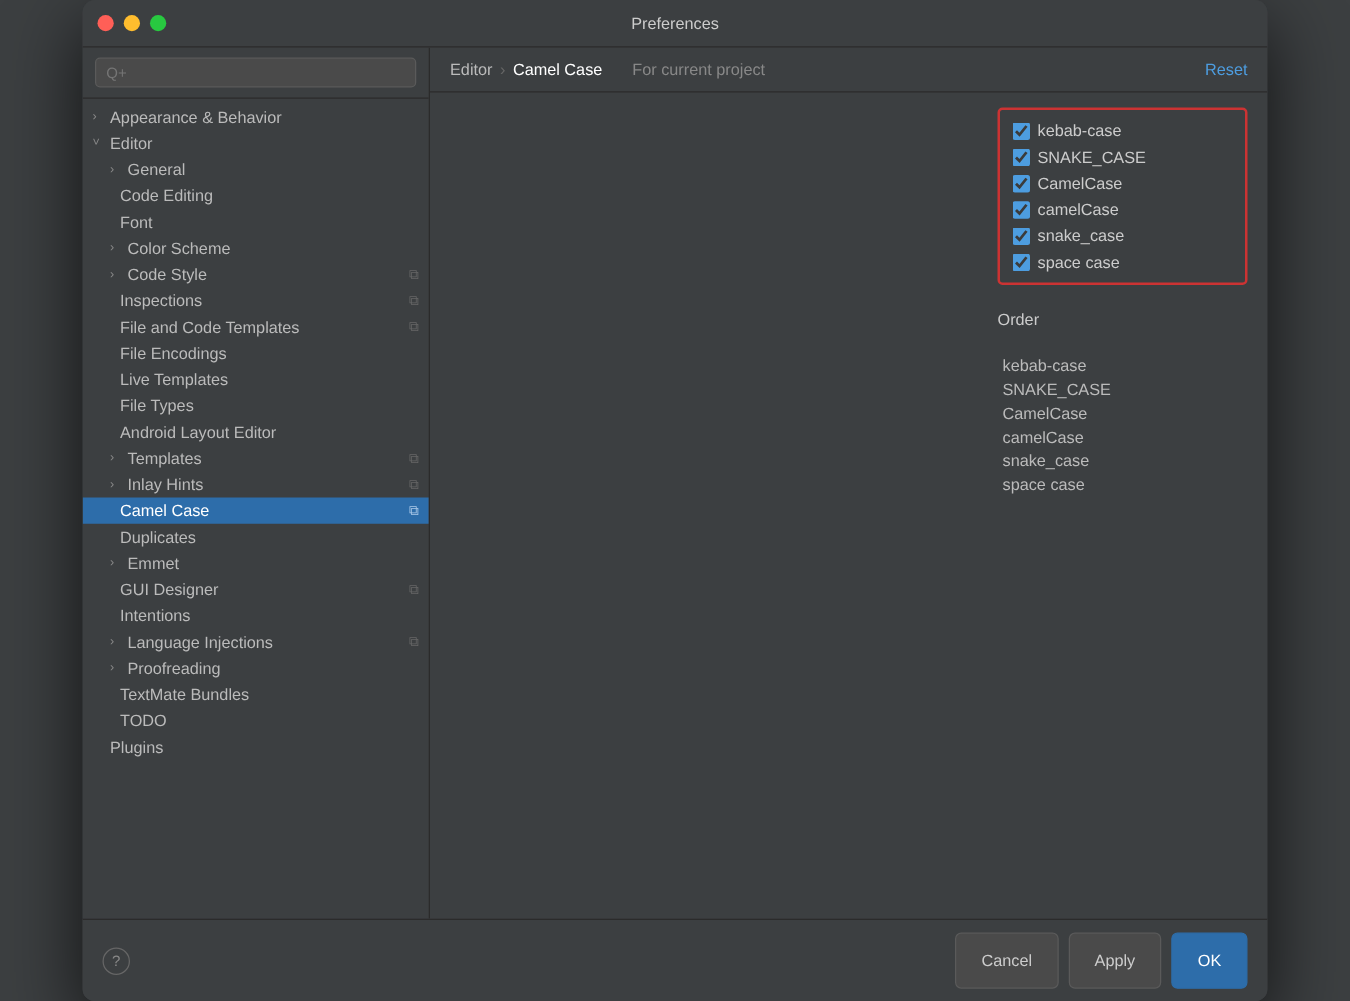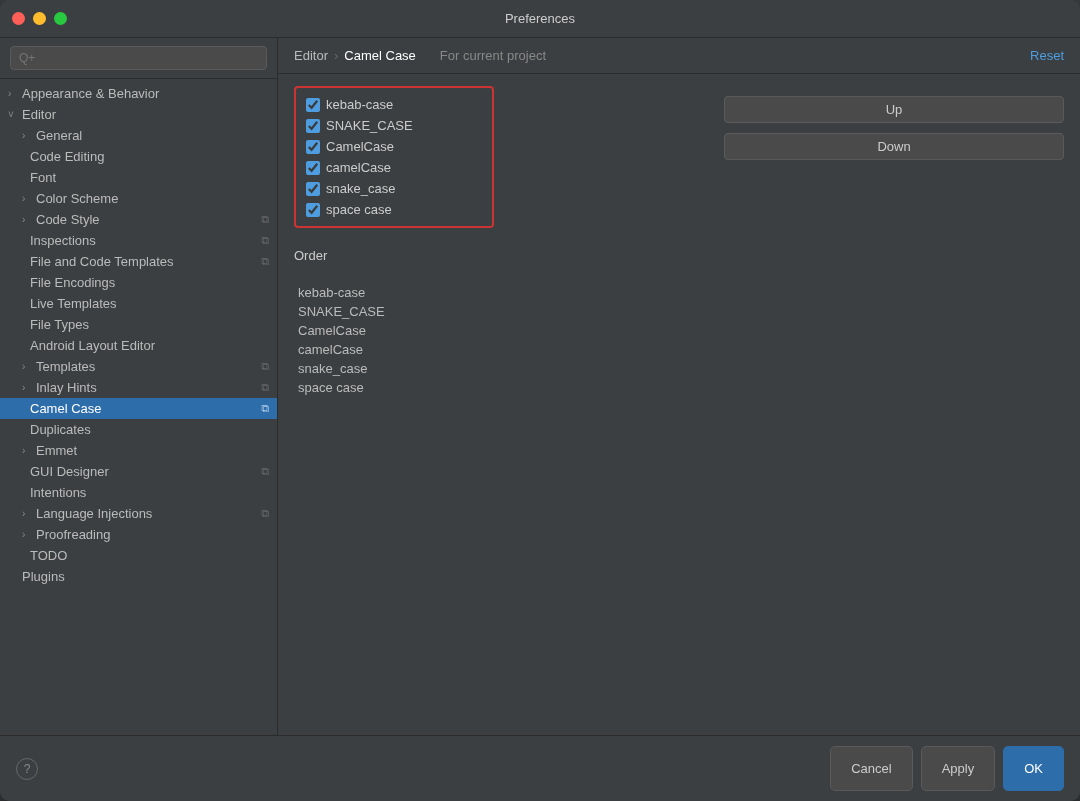--- a/index.html
+++ b/index.html
@@ -7,21 +7,21 @@
       font-family: -apple-system, BlinkMacSystemFont, "Segoe UI", sans-serif;
       background: #3c3f41;
       display: flex;
       align-items: center;
       justify-content: center;
       min-height: 100vh;
       font-size: 13px;
       color: #bbb;
     }
     .window {
-      width: 1080px;
+      width: 948px;
       height: 801px;
       background: #3c3f41;
       border-radius: 10px;
       overflow: hidden;
       display: flex;
       flex-direction: column;
       box-shadow: 0 20px 60px rgba(0,0,0,0.7);
       position: relative;
     }
     .titlebar {
@@ -394,20 +394,24 @@
           <span class="tree-chevron">›</span>
           <span>Language Injections</span>
           <span class="copy-icon">⧉</span>
         </div>
 
         <div class="tree-item tree-indent-1">
           <span class="tree-chevron">›</span>
           <span>Proofreading</span>
         </div>
 
+        <div class="tree-item tree-indent-2">
+          <span class="tree-chevron"></span>
+          <span>TextMate Bundles</span>
+        </div>
 
         <div class="tree-item tree-indent-2">
           <span class="tree-chevron"></span>
           <span>TODO</span>
         </div>
 
         <div class="tree-item">
           <span class="tree-chevron"></span>
           <span>Plugins</span>
         </div>
@@ -460,24 +464,20 @@
             <div class="order-label">Order</div>
             <div class="order-item">kebab-case</div>
             <div class="order-item">SNAKE_CASE</div>
             <div class="order-item">CamelCase</div>
             <div class="order-item">camelCase</div>
             <div class="order-item">snake_case</div>
             <div class="order-item">space case</div>
           </div>
         </div>
 
-        <div class="right-buttons">
-          <button class="panel-btn">Up</button>
-          <button class="panel-btn">Down</button>
-        </div>
       </div>
     </div>
   </div>
 
   <div class="footer">
     <div class="footer-help">
       <span>?</span>
     </div>
     <div class="footer-right">
       <button class="footer-btn">Cancel</button>

